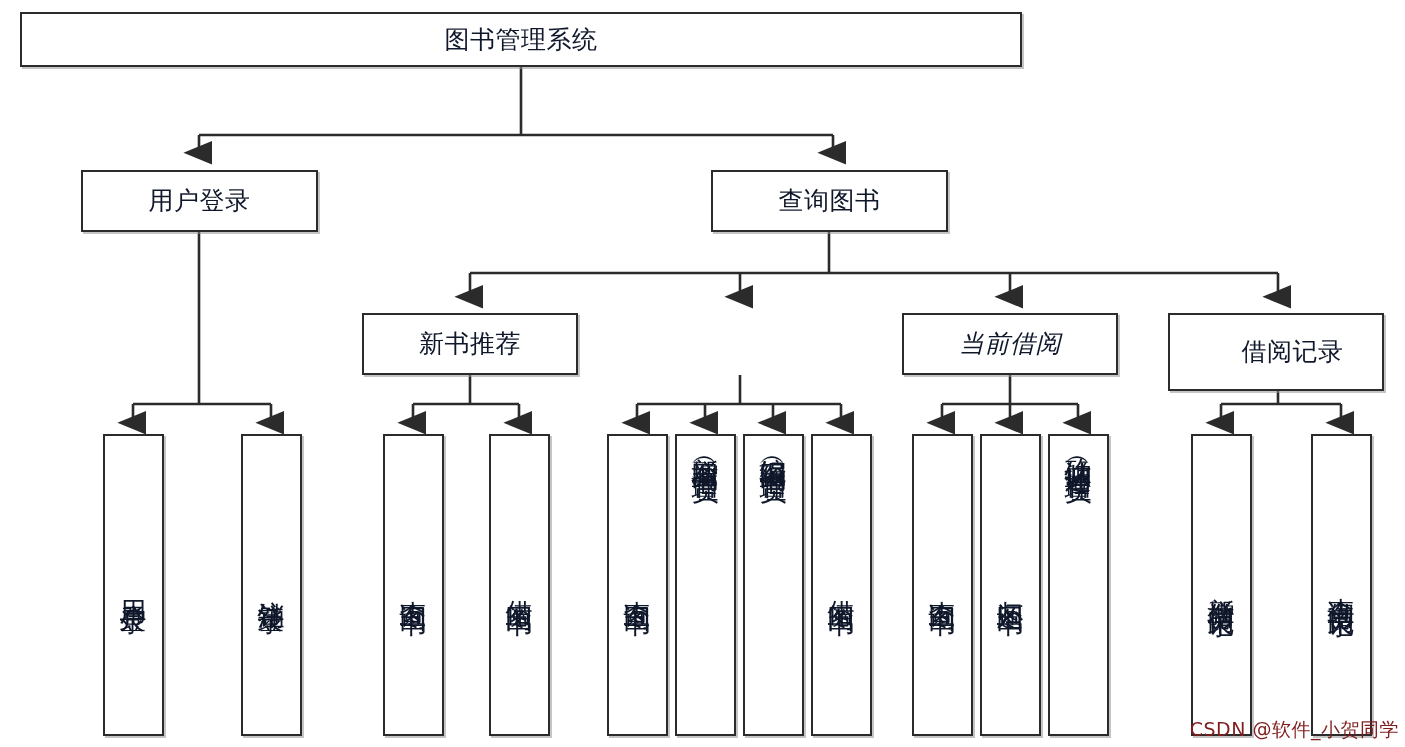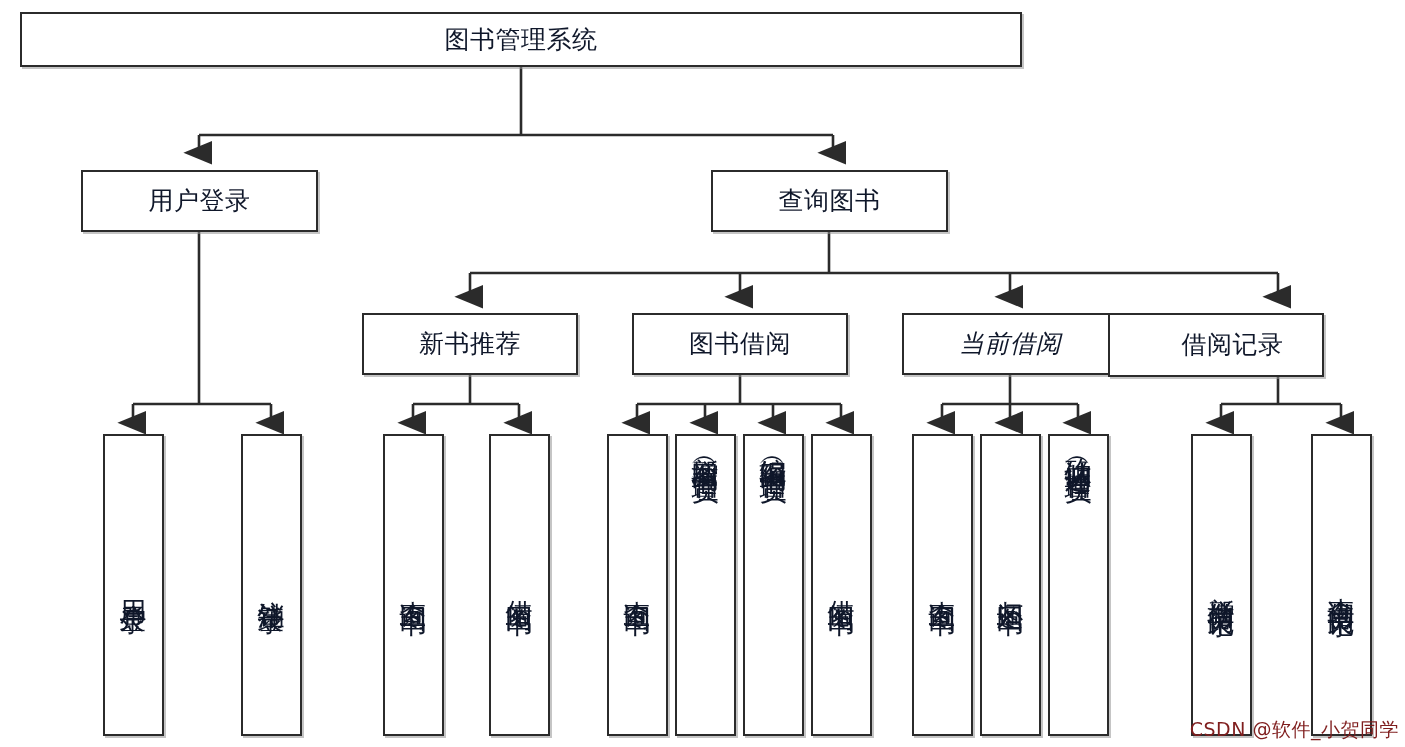--- a/index.html
+++ b/index.html
@@ -141,27 +141,24 @@
   <div class="node horiz" style="left:81px; top:170px; width:237px; height:62px;">
     <span class="label">用户登录</span>
   </div>
   <div class="node horiz" style="left:711px; top:170px; width:237px; height:62px;">
     <span class="label">查询图书</span>
   </div>
 
   <div class="node horiz" style="left:362px; top:313px; width:216px; height:62px;">
     <span class="label">新书推荐</span>
   </div>
-  <div class="node horiz" style="left:632px; top:313px; width:216px; height:62px;">
-    <span class="label">图书借阅</span>
-  </div>
   <div class="node horiz" style="left:902px; top:313px; width:216px; height:62px;font-style:italic;">
     <span class="label">当前借阅</span>
   </div>
-  <div class="node horiz" style="left:1108px; top:313px; width:216px; height:64px;padding-left:33px;">
+  <div class="node horiz" style="left:1168px; top:313px; width:216px; height:78px;padding-left:33px;">
     <span class="label">借阅记录</span>
   </div>
 
   <div class="node vert mid" style="left:103px; top:434px; width:61px; height:302px;">
     <span class="label">用户登录</span>
   </div>
   <div class="node vert mid" style="left:241px; top:434px; width:61px; height:302px;">
     <span class="label">注销登录</span>
   </div>
 

